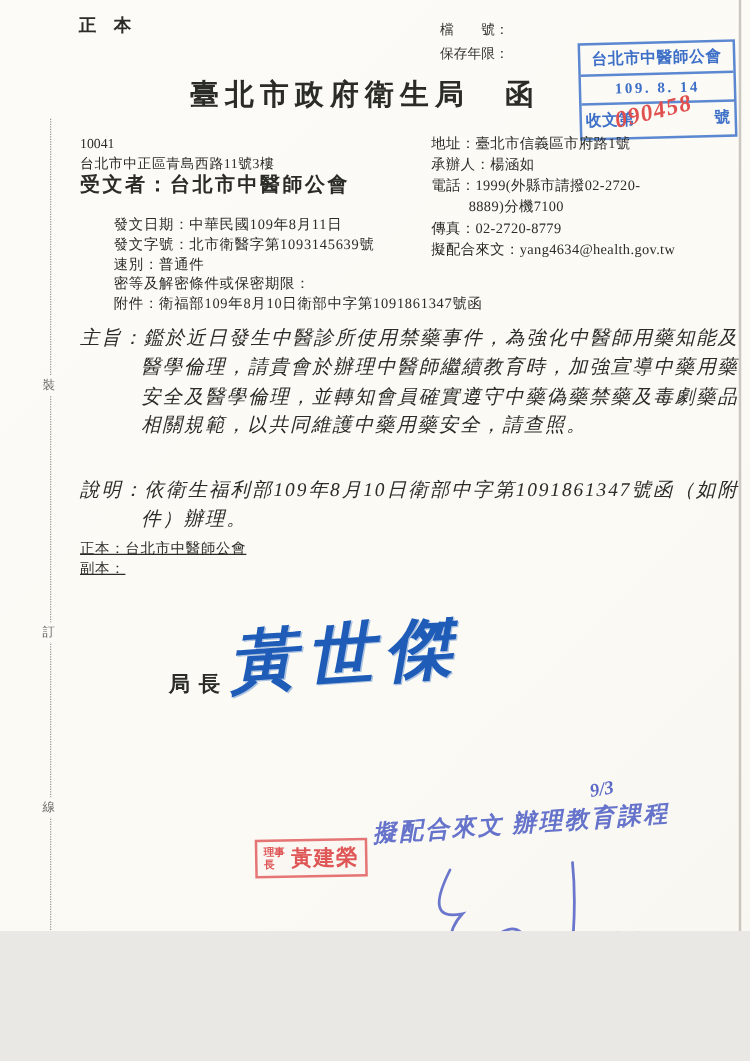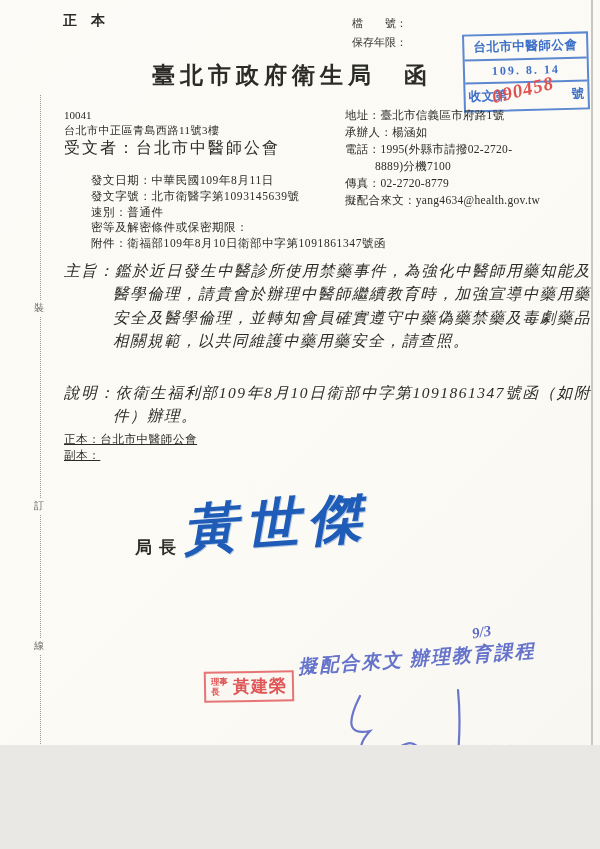--- a/index.html
+++ b/index.html
@@ -21,21 +21,21 @@
     color:#3e70c8;transform:rotate(-1.5deg);background:rgba(255,255,255,.05);}
   .rcv-row{padding:3px 4px;text-align:center;font-size:12.5px;font-weight:bold;letter-spacing:.5px;white-space:nowrap;}
   .rcv-row+.rcv-row{border-top:2px solid rgba(64,115,202,.85);}
   .rcv-date{font-size:12px;letter-spacing:2px;}
   .rcv-last{display:flex;justify-content:space-between;padding:4px 3px 5px;}
   .rcv-num{position:absolute;left:26px;top:44px;font-size:19px;color:#e0504e;
     transform:rotate(-12deg);font-style:italic;font-weight:bold;letter-spacing:1px;}
   
   .zip{left:64px;top:109px;font-size:11px;}
   .street{left:64px;top:123px;font-size:11px;letter-spacing:.5px;}
-  .recipient{left:64px;top:138px;font-size:16px;font-weight:normal;letter-spacing:2px;}
+  .recipient{left:64px;top:138px;font-size:16px;font-weight:bold;letter-spacing:2px;}
   .meta-left{left:64px;top:173px;font-size:11.5px;line-height:15.8px;letter-spacing:.6px;margin-left:27px;}
   .meta-left span{display:block;}
   .meta-right{left:345px;top:107px;width:230px;font-size:11.5px;line-height:17px;letter-spacing:.3px;}
   .meta-right span{display:block;}
   .mr-indent{padding-left:30px;}
   
   .para{left:64px;width:478px;font-size:15.5px;letter-spacing:1.5px;
     line-height:23.4px;text-align:justify;padding-left:49px;text-indent:-49px;font-style:italic;}
   .subject{top:259px;}
   .explain{top:381px;}
@@ -93,21 +93,21 @@
     <span>發文日期：中華民國109年8月11日</span>
     <span>發文字號：北市衛醫字第1093145639號</span>
     <span>速別：普通件</span>
     <span>密等及解密條件或保密期限：</span>
     <span>附件：衛福部109年8月10日衛部中字第1091861347號函</span>
   </div>
 
   <div class="abs meta-right">
     <span>地址：臺北市信義區市府路1號</span>
     <span>承辦人：楊涵如</span>
-    <span>電話：1995(外縣市請撥02-2720-</span>
+    <span>電話：1999(外縣市請撥02-2720-</span>
     <span class="mr-indent">8889)分機7100</span>
     <span>傳真：02-2720-8779</span>
     <span>擬配合來文：yang4634@health.gov.tw</span>
   </div>
 
   <div class="abs para subject"><span>主旨：</span><span>鑑於近日發生中醫診所使用禁藥事件，為強化中醫師用藥知能及醫學倫理，請貴會於辦理中醫師繼續教育時，加強宣導中藥用藥安全及醫學倫理，並轉知會員確實遵守中藥偽藥禁藥及毒劇藥品相關規範，以共同維護中藥用藥安全，請查照。</span></div>
 
   <div class="abs para explain"><span>說明：</span><span>依衛生福利部109年8月10日衛部中字第1091861347號函（如附件）辦理。</span></div>
 
   <div class="abs dist">

